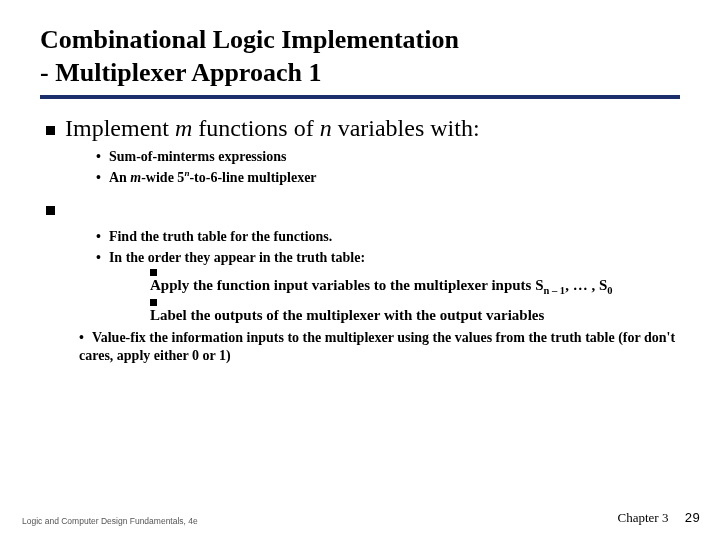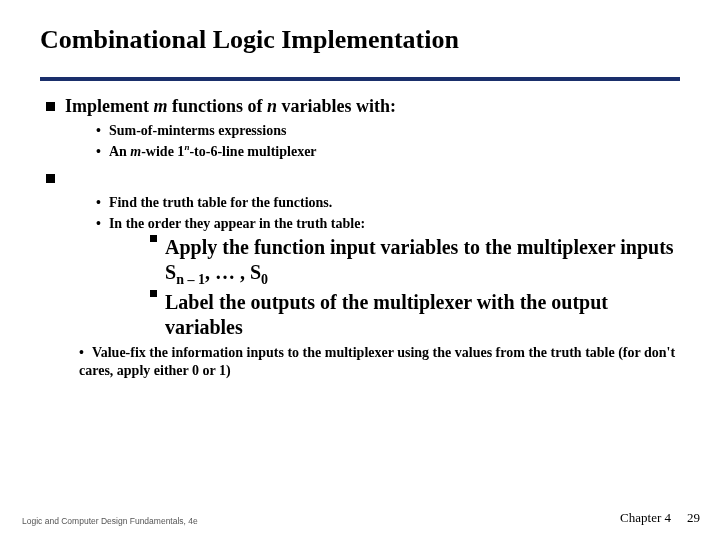--- a/index.html
+++ b/index.html
@@ -9,21 +9,21 @@
     background: #fff;
     font-family: "Times New Roman", Times, serif;
     color: #000;
     position: relative;
     padding: 24px 40px 0 40px;
   }
   .title {
     font-size: 26px;
     font-weight: bold;
     line-height: 1.25;
-    margin-bottom: 20px;
+    margin-bottom: 6px;
   }
   .rule {
     border: none;
     border-top: 4px solid #1a2f6b;
     margin-bottom: 14px;
   }
   .sq-bullet {
     display: inline-block;
     width: 9px; height: 9px;
     background: #000;
@@ -33,37 +33,38 @@
   .sq-bullet.small {
     width: 7px; height: 7px;
     margin-right: 8px;
   }
   .dot {
     color: #000;
     font-weight: bold;
     margin-right: 8px;
   }
   .lvl1 {
-    font-size: 18px;
-    font-weight: bold;
+    font-size: 24px;
+    font-weight: normal;
     margin: 6px 0 4px 6px;
     line-height: 1.3;
   }
   .lvl2 {
     font-size: 14px;
     font-weight: bold;
     margin: 2px 0 2px 56px;
     line-height: 1.3;
   }
   .lvl3 {
-    font-size: 20px;
+    font-size: 15px;
     font-weight: bold;
     margin: 2px 0 2px 110px;
     line-height: 1.25;
     display: flex;
+    flex-direction: column;
   }
   .lvl3 .txt { flex: 1; }
   .ital { font-style: italic; }
   .sup { font-size: 0.65em; vertical-align: super; font-style: italic; }
   .sub { font-size: 0.7em; vertical-align: sub; }
   .footer {
     position: absolute;
     bottom: 14px;
     left: 16px;
     width: 720px;
@@ -72,41 +73,42 @@
     align-items: flex-end;
     padding: 0 36px 0 6px;
     font-size: 13px;
   }
   .footer-left {
     font-size: 8.5px;
     line-height: 1.1;
     color: #555;
     font-family: Arial, sans-serif;
   }
-  .footer-right span.num { margin-left: 16px; }
+  .footer-right span.num { margin-left: 16px; font-family: Liberation Mono, monospace; }
 </style>
 </head>
 <body>
 
 <div class="title">
   <span>Combinational Logic Implementation</span><br>
+  <span>- Multiplexer Approach 1</span>
 </div>
 
 <hr class="rule">
 
 <div class="lvl1">
   <span class="sq-bullet"></span><span>Implement </span><span class="ital">m</span><span> functions of </span><span class="ital">n</span><span> variables with:</span>
 </div>
 
 <div class="lvl2">
   <span class="dot">•</span><span>Sum-of-minterms expressions</span>
 </div>
 
 <div class="lvl2">
-  <span class="dot">•</span><span>An </span><span class="ital">m</span><span>-wide 1</span><span class="sup">n</span><span>-to-6-line multiplexer</span>
+  <span class="dot">•</span><span>An </span><span class="ital">m</span><span>-wide 5</span><span class="sup">n</span><span>-to-6-line multiplexer</span>
 </div>
 
 <div class="lvl1">
   <span class="sq-bullet"></span>
 </div>
 
 <div class="lvl2">
   <span class="dot">•</span><span>Find the truth table for the functions.</span>
 </div>
 
@@ -128,15 +130,15 @@
 
 <div class="lvl2" style="margin-top:4px;margin-left:39px;">
   <span class="dot">•</span><span>Value-fix the information inputs to the multiplexer using the values from the truth table (for don't cares, apply either 0 or 1)</span>
 </div>
 
 <div class="footer">
   <div class="footer-left">
     <div>Logic and Computer Design Fundamentals, 4e</div>
   </div>
   <div class="footer-right">
-    <span>Chapter 4</span><span class="num">29</span>
+    <span>Chapter 3</span><span class="num">29</span>
   </div>
 </div>
 
 </body></html>

